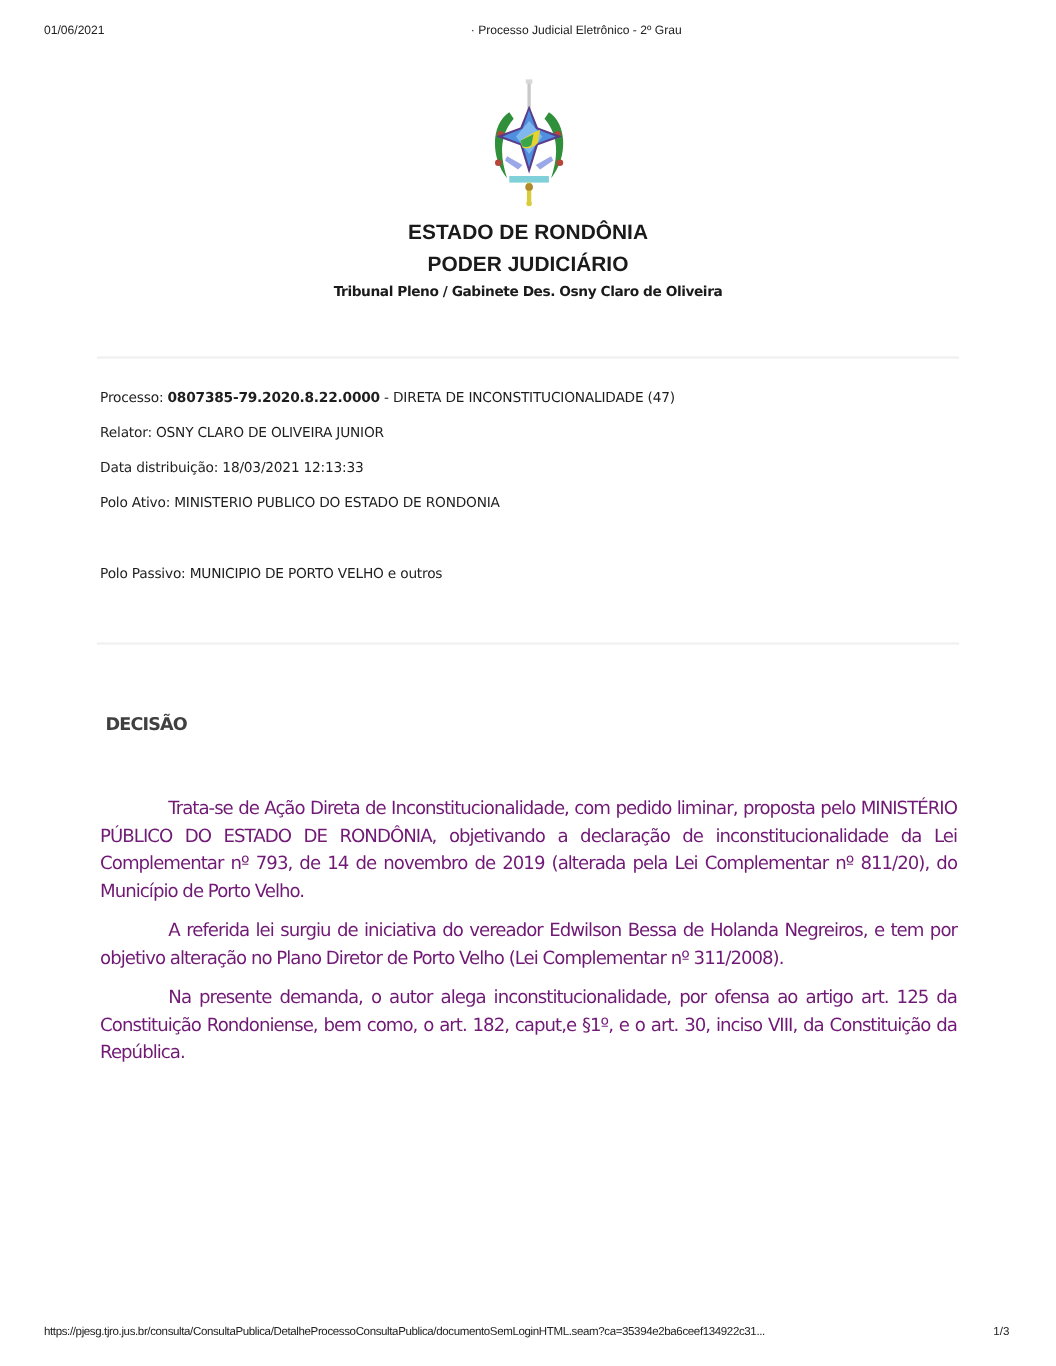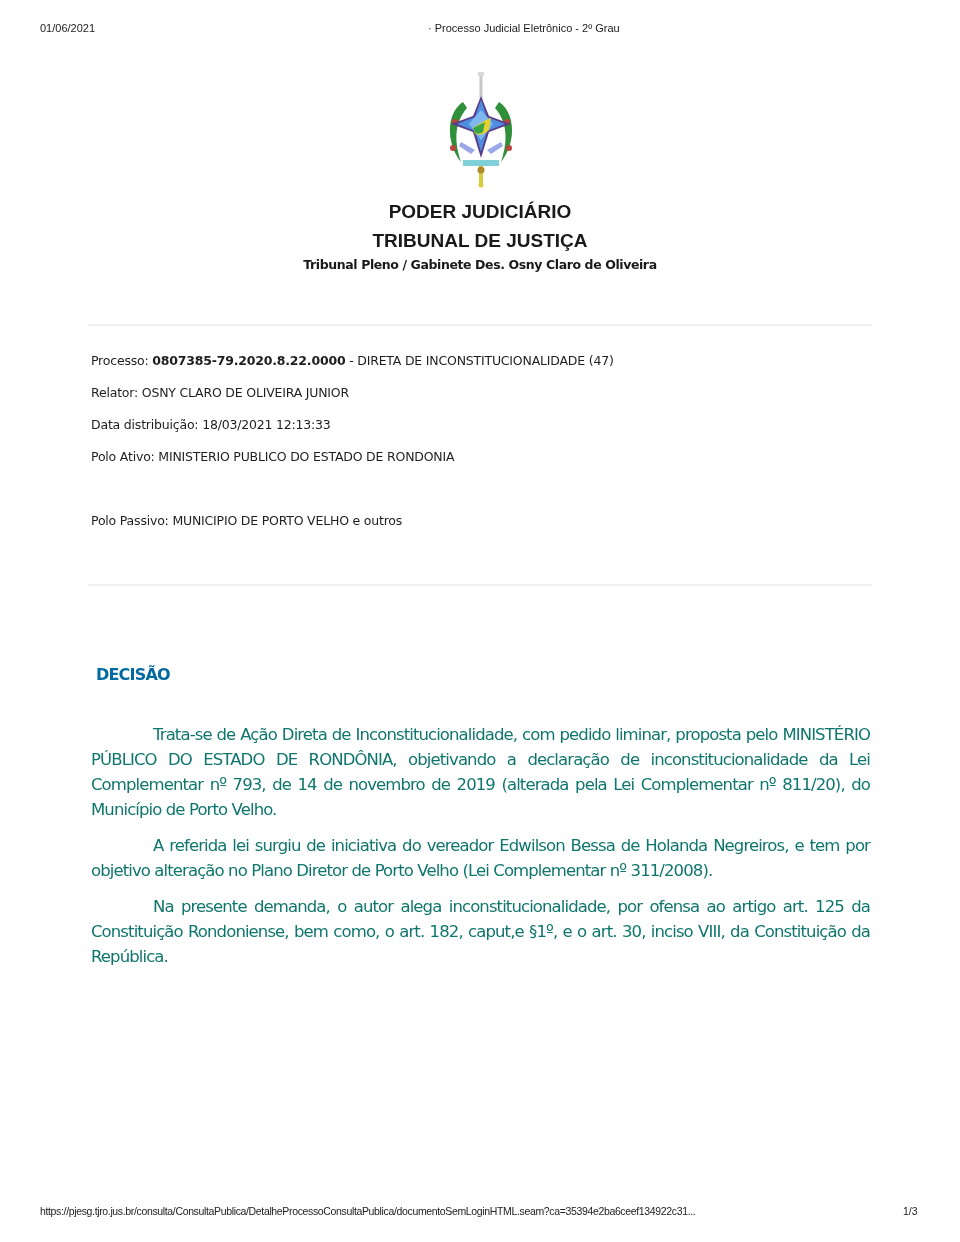--- a/index.html
+++ b/index.html
@@ -85,32 +85,31 @@
       font-weight: bold;
     }
     .decision-title {
       position: absolute;
       left: 96px;
       top: 649px;
       font-family: "DejaVu Sans", sans-serif;
       font-weight: bold;
       font-size: 16px;
       letter-spacing: -0.8px;
-      color: #0369a1;
-      margin-top: 16px;
+      color: #404040;
     }
     .body-text {
       position: absolute;
       left: 91px;
       top: 722px;
       width: 779px;
       font-family: "DejaVu Sans", sans-serif;
       font-size: 16.5px;
       line-height: 25px;
-      color: #0f766e;
+      color: #701a75;
       letter-spacing: -0.9px;
     }
     .body-text p {
       margin: 0 0 11px 0;
       text-align: justify;
       text-indent: 62px;
     }
     .print-footer {
       position: absolute;
       top: 1205px;
@@ -168,22 +167,22 @@
 
     <rect x="22" y="88" width="36" height="6" fill="#7fd0d8"></rect>
 
     <rect x="38" y="94" width="4" height="18" fill="#d8cc3a"></rect>
     <circle cx="40" cy="98" r="3.5" fill="#b08a2a"></circle>
     <circle cx="40" cy="113" r="2.5" fill="#d8cc3a"></circle>
   </svg>
 </div>
 
 <div class="heading-block">
+  <div class="h1">ESTADO DE RONDÔNIA</div>
   <div class="h1">PODER JUDICIÁRIO</div>
-  <div class="h1">TRIBUNAL DE JUSTIÇA</div>
   <div class="sub">Tribunal Pleno / Gabinete Des. Osny Claro de Oliveira</div>
 </div>
 
 <div class="divider" style="top: 324px;"></div>
 
 <div class="meta" style="top: 353px;">
   <span>Processo: </span><b>0807385-79.2020.8.22.0000</b><span> - DIRETA DE INCONSTITUCIONALIDADE (47)</span>
 </div>
 <div class="meta" style="top: 385px;">Relator: OSNY CLARO DE OLIVEIRA JUNIOR</div>
 <div class="meta" style="top: 417px;">Data distribuição: 18/03/2021 12:13:33</div>

